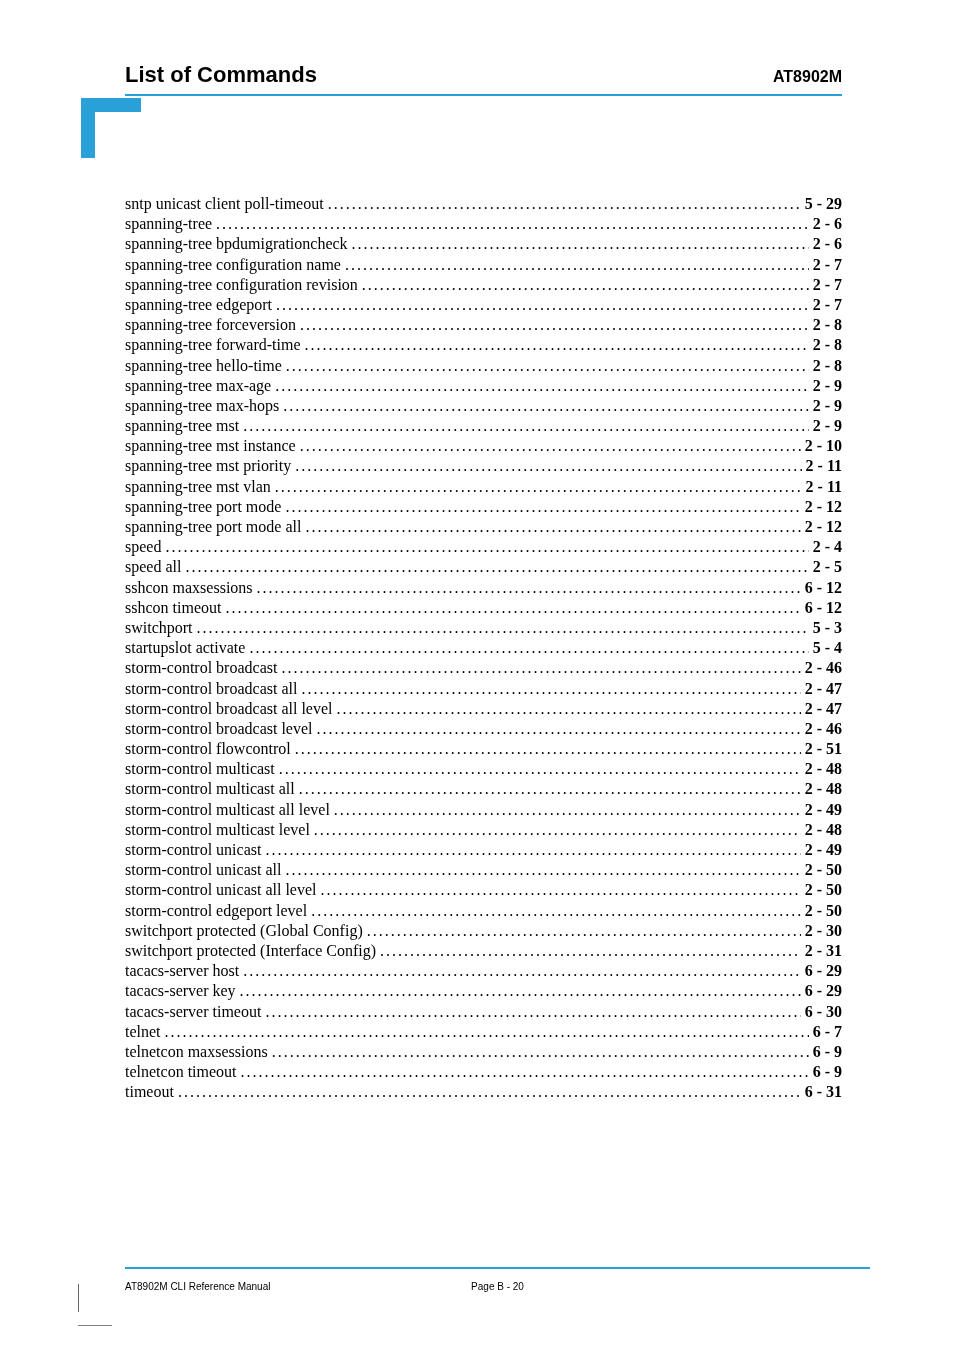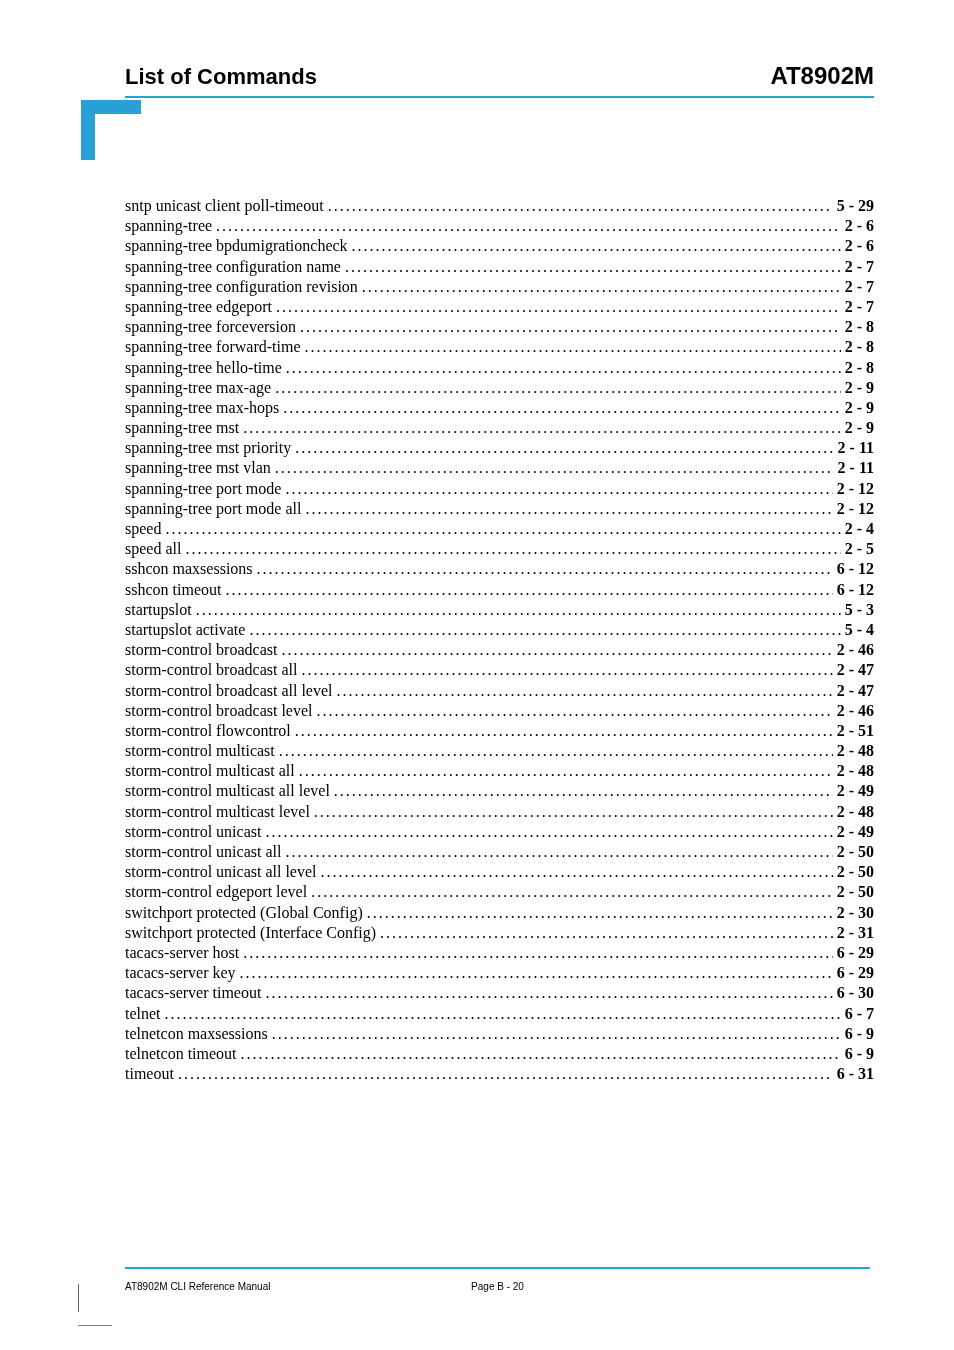--- a/index.html
+++ b/index.html
@@ -5,32 +5,32 @@
   * { margin: 0; padding: 0; box-sizing: border-box; }
   body {
     width: 954px;
     height: 1350px;
     background: #fff;
     font-family: "Times New Roman", Times, serif;
     position: relative;
     color: #000;
   }
   .page {
-    padding: 62px 80px 50px 125px;
+    padding: 62px 112px 50px 125px;
   }
   .header-row {
     display: flex;
     justify-content: space-between;
     align-items: baseline;
     font-family: Arial, Helvetica, sans-serif;
     font-weight: bold;
     font-size: 22px;
     margin-bottom: 6px;
   }
-  .header-right { font-size: 24px; }
+  .header-right { font-size: 16px; }
   .header-rule {
     border: none;
     border-top: 2px solid #2aa0d8;
     margin-bottom: 2px;
   }
   .logo-block { margin-bottom: 38px; margin-left: -44px; }
   .logo-svg { display: block; }
   .toc { font-size: 16px; line-height: 1.0; }
   .toc-row {
     display: flex;
@@ -151,20 +151,25 @@
         <span class="toc-label">spanning-tree max-hops </span>
         <span class="toc-leader"></span>
         <span class="toc-page"> 2 - 9</span>
       </div>
       <div class="toc-row">
         <span class="toc-label">spanning-tree mst </span>
         <span class="toc-leader"></span>
         <span class="toc-page"> 2 - 9</span>
       </div>
       <div class="toc-row">
+        <span class="toc-label">spanning-tree mst instance </span>
+        <span class="toc-leader"></span>
+        <span class="toc-page"> 2 - 10</span>
+      </div>
+      <div class="toc-row">
         <span class="toc-label">spanning-tree mst priority </span>
         <span class="toc-leader"></span>
         <span class="toc-page"> 2 - 11</span>
       </div>
       <div class="toc-row">
         <span class="toc-label">spanning-tree mst vlan </span>
         <span class="toc-leader"></span>
         <span class="toc-page"> 2 - 11</span>
       </div>
       <div class="toc-row">
@@ -191,21 +196,21 @@
         <span class="toc-label">sshcon maxsessions </span>
         <span class="toc-leader"></span>
         <span class="toc-page"> 6 - 12</span>
       </div>
       <div class="toc-row">
         <span class="toc-label">sshcon timeout </span>
         <span class="toc-leader"></span>
         <span class="toc-page"> 6 - 12</span>
       </div>
       <div class="toc-row">
-        <span class="toc-label">startupslot </span>
+        <span class="toc-label">switchport </span>
         <span class="toc-leader"></span>
         <span class="toc-page"> 5 - 3</span>
       </div>
       <div class="toc-row">
         <span class="toc-label">startupslot activate </span>
         <span class="toc-leader"></span>
         <span class="toc-page"> 5 - 4</span>
       </div>
       <div class="toc-row">
         <span class="toc-label">storm-control broadcast </span>

